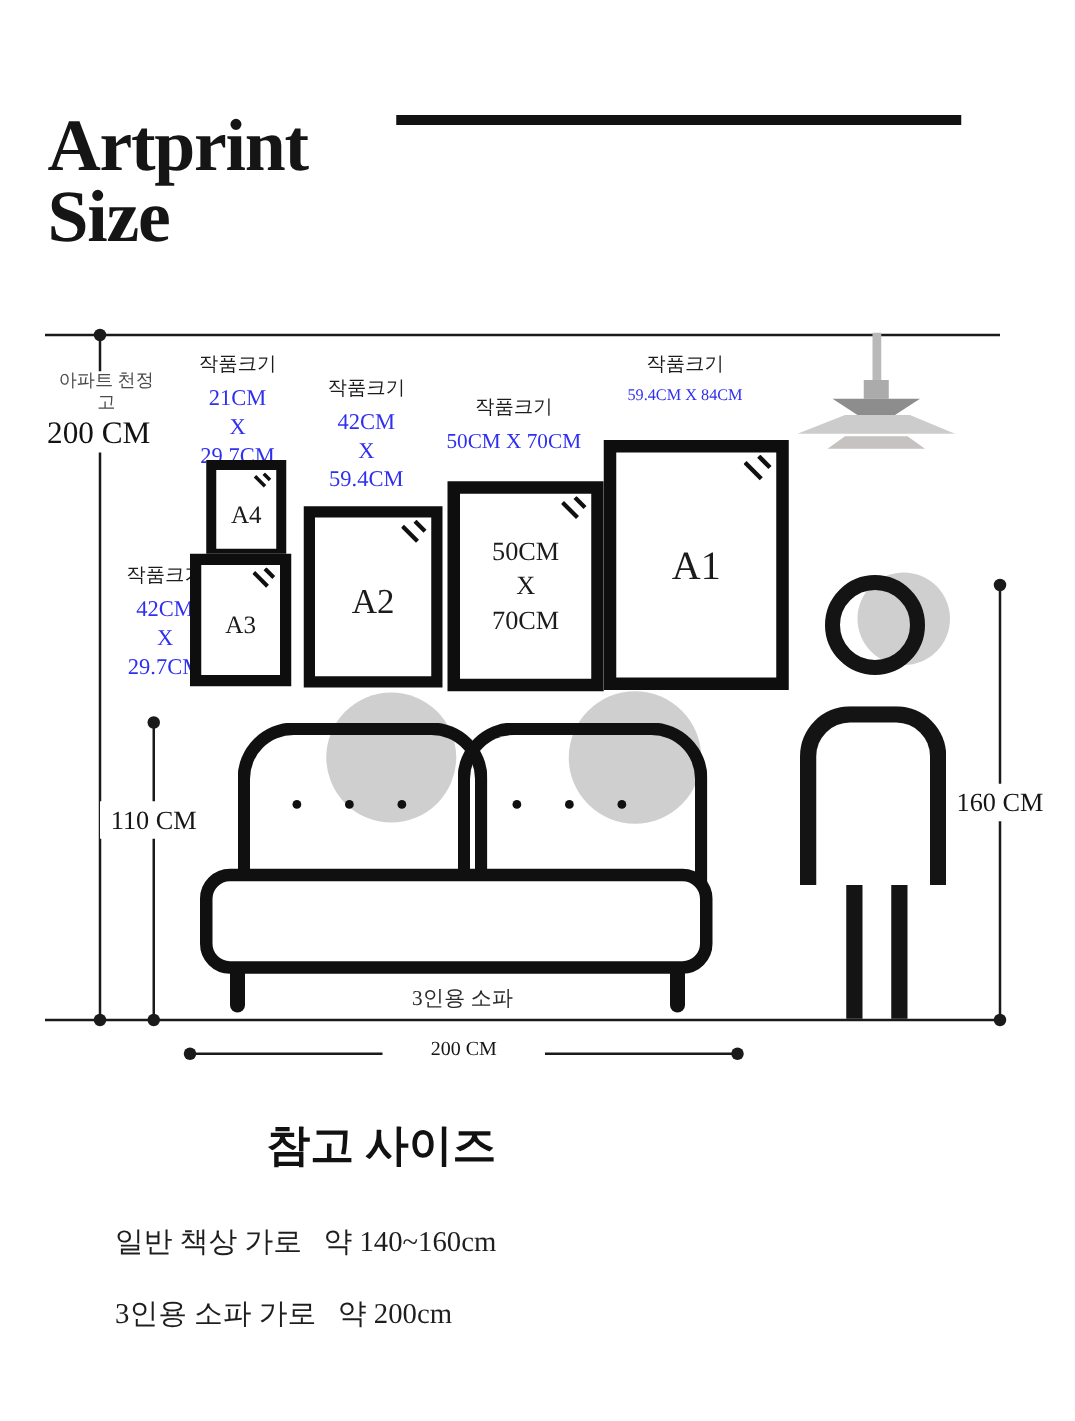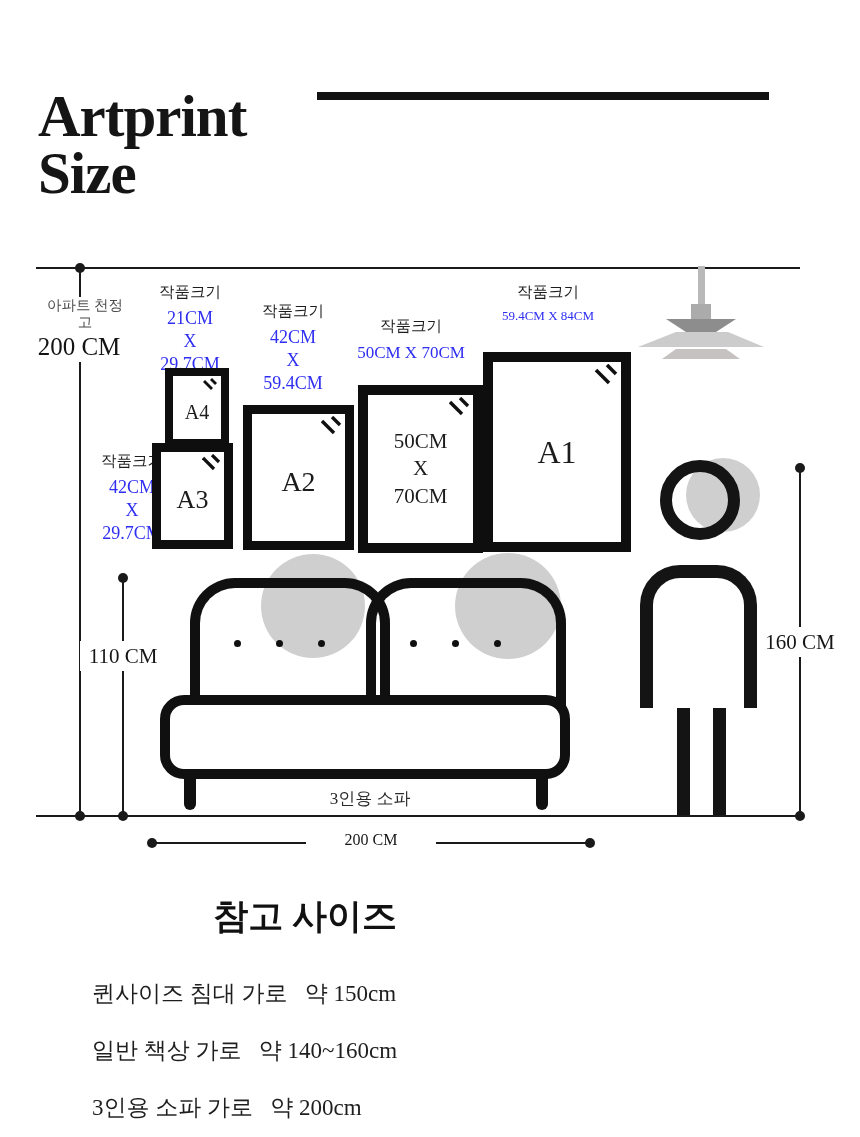--- a/index.html
+++ b/index.html
@@ -22,21 +22,21 @@
   .mlabel.wide{font-size:16px;padding:2px 0;}
 
   
   .frame{position:absolute;background:#fff;border:9px solid #0e0e0e;z-index:4;
          display:flex;align-items:center;justify-content:center;text-align:center;}
   .frame .glint{position:absolute;top:2px;right:3px;}
   .frame-text{white-space:pre-line;color:#1b1b1b;}
   .frame-a4{left:165px;top:368px;width:48px;height:63px;border-width:8px;}
   .frame-a4 .frame-text{font-size:20px;margin-top:10px;}
   .frame-a3{left:152px;top:443px;width:63px;height:88px;}
-  .frame-a3 .frame-text{font-size:26px;margin-top:8px;}
+  .frame-a3 .frame-text{font-size:20px;margin-top:8px;}
   .frame-a2{left:243px;top:405px;width:93px;height:127px;}
   .frame-a2 .frame-text{font-size:28px;margin-top:8px;}
   .frame-5070{left:358px;top:385px;width:105px;height:148px;border-width:10px;}
   .frame-5070 .frame-text{font-size:21px;line-height:1.3;}
   .frame-a1{left:483px;top:352px;width:128px;height:180px;border-width:10px;}
   .frame-a1 .frame-text{font-size:32px;}
 
   .frame-label{position:absolute;text-align:center;z-index:4;line-height:1.2;}
   .frame-label .t{font-size:15.5px;color:#1c1c1c;margin-bottom:5px;}
   .frame-label .s{font-size:18px;white-space:pre-line;line-height:1.3;}
@@ -210,19 +210,18 @@
 
   <div class="gray-circle gc-head"></div>
   <div class="person-head"></div>
   <div class="person-torso"></div>
   <div class="person-leg leg-left"></div>
   <div class="person-leg leg-right"></div>
 
   <section class="reference">
     <h2>참고 사이즈</h2>
     <ul>
-      <li>퀸사이즈 침대 가로   약 150cm</li>
       <li>일반 책상 가로   약 140~160cm</li>
       <li>3인용 소파 가로   약 200cm</li>
     </ul>
   </section>
 
 </div>
 
 </body></html>

